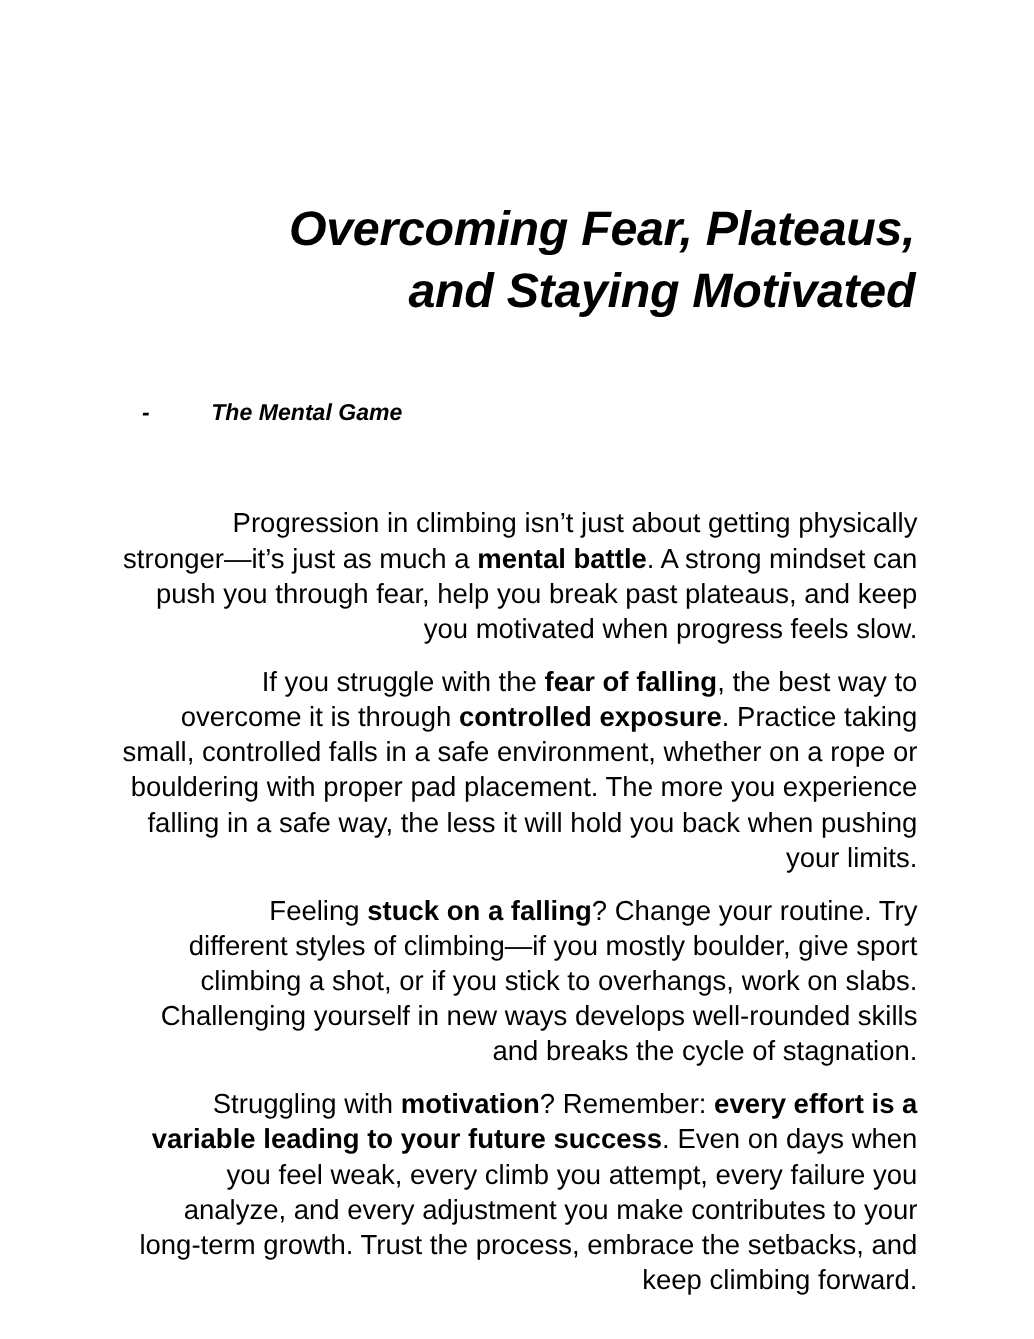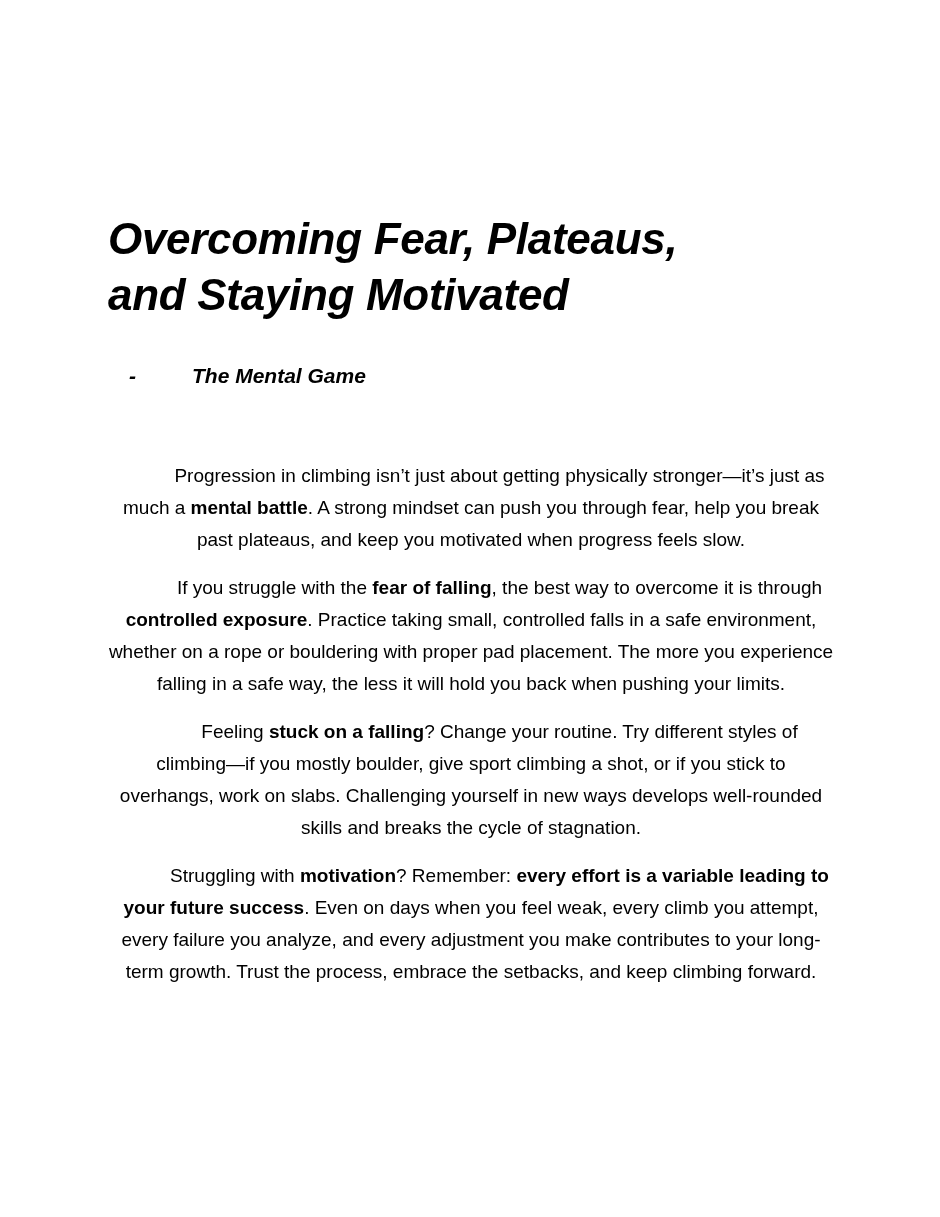--- a/index.html
+++ b/index.html
@@ -20,23 +20,23 @@
     height: 1217px;
     background: #ffffff;
     overflow: hidden;
     box-sizing: border-box;
   }
 
   
   .doc-title {
     position: absolute;
     left: 108px;
-    top: 182px;
+    top: 152px;
     width: 724px;
-    text-align: left;
+    text-align: right;
     font-size: 44px;
     line-height: 56px;
     font-weight: bold;
     font-style: italic;
     letter-spacing: -0.3px;
     white-space: pre-line;
     font-stretch: condensed;
   }
 
   
@@ -67,25 +67,25 @@
 
   
   .body-block {
     position: absolute;
     left: 108px;
     top: 460px;
     width: 726px;
   }
 
   .body-paragraph {
-    font-size: 19px;
+    font-size: 25px;
     line-height: 32px;
     text-indent: 57px;
     margin: 0 0 16px 0;
-    text-align: center;
+    text-align: right;
     word-spacing: 0px;
   }
 
   .body-paragraph:last-child {
     margin-bottom: 16px;
   }
 
   .body-paragraph b {
     font-weight: bold;
   }

